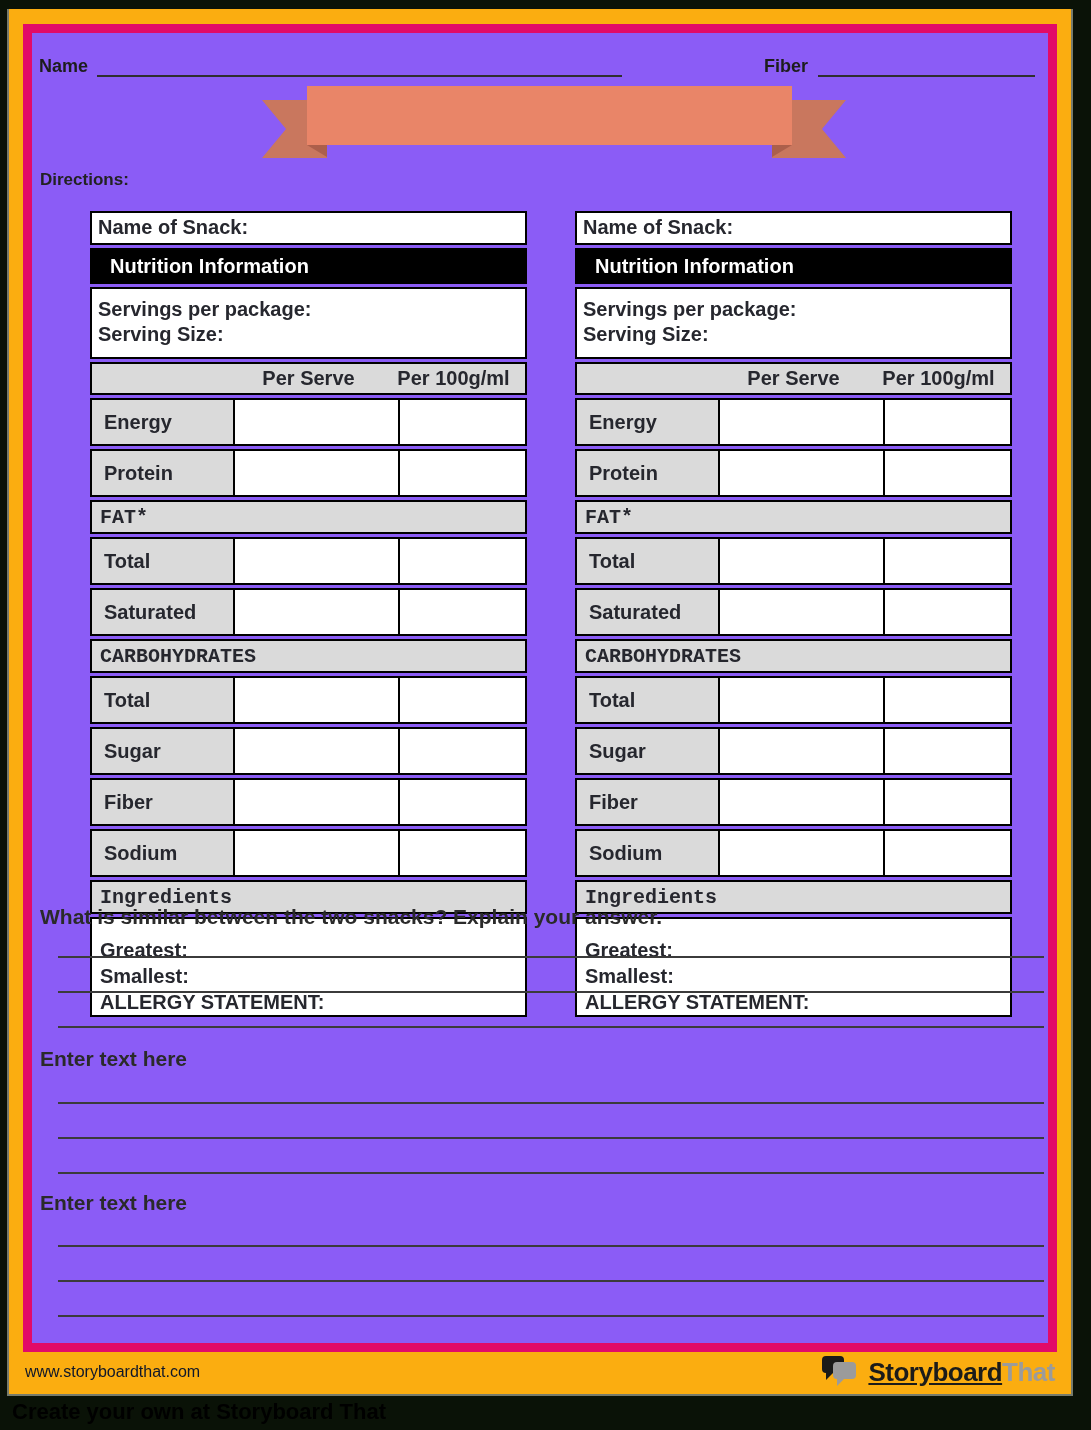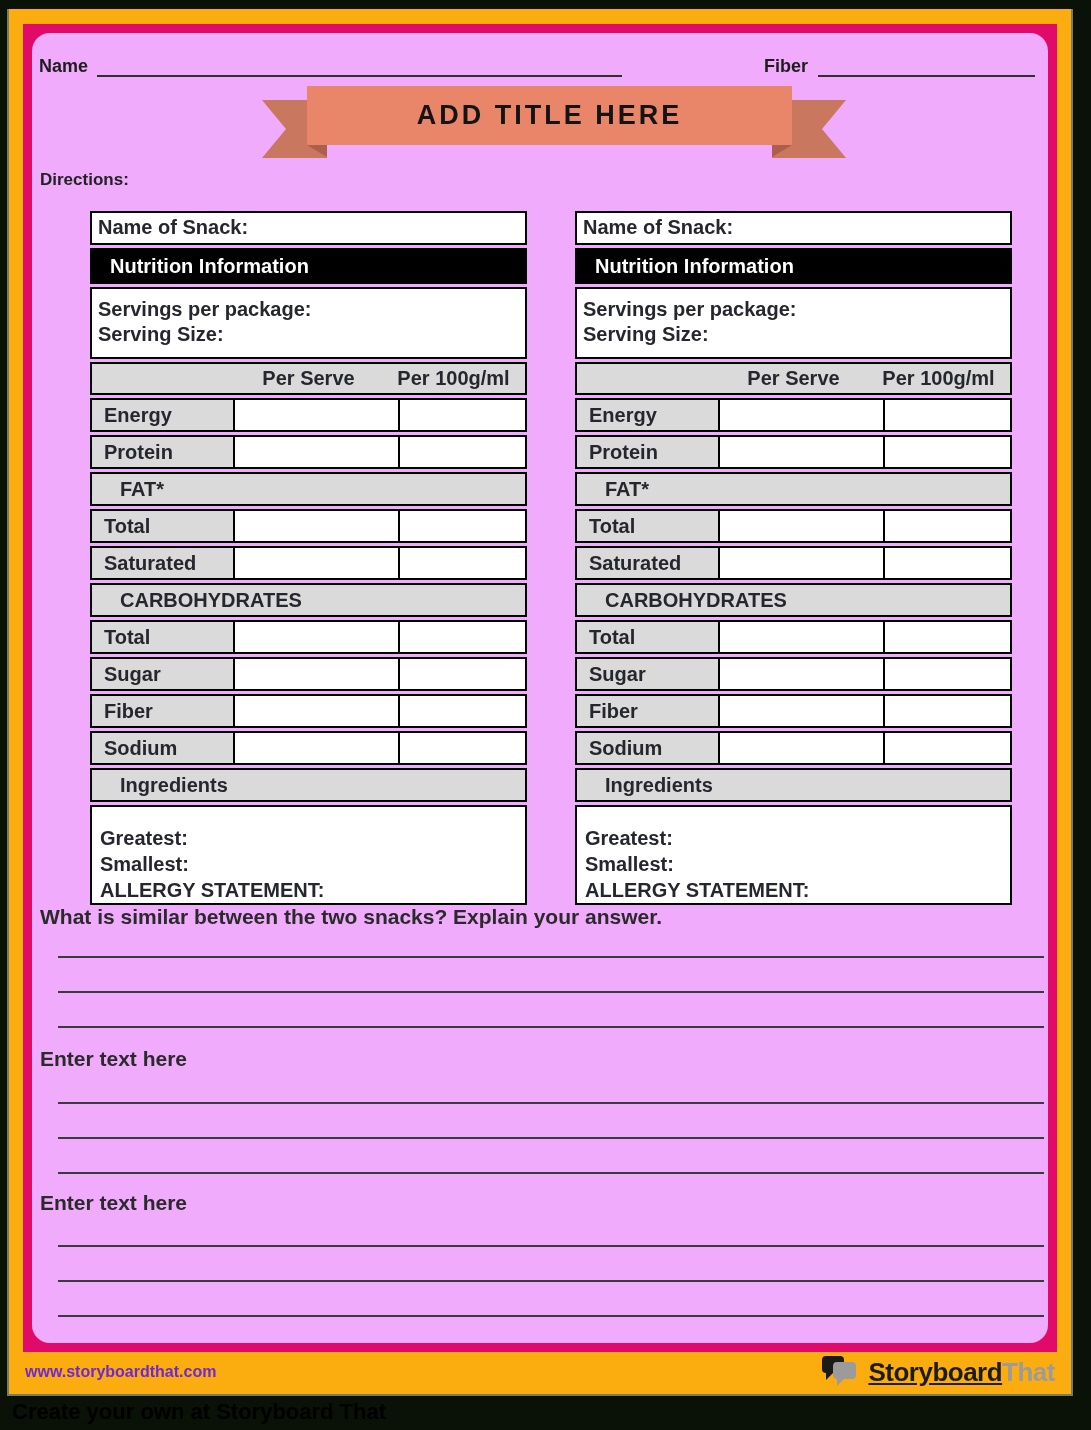--- a/index.html
+++ b/index.html
@@ -12,21 +12,21 @@
   
   .page {
     position:absolute; left:7px; top:9px; width:1066px; height:1387px;
     background:#FBAD10; box-sizing:border-box;
     border-left:2px solid #767B6C; border-right:2px solid #767B6C; border-bottom:2px solid #767B6C;
   }
   .pink-frame {
     position:absolute; left:14px; top:15px; right:14px; bottom:42px;
     background:#E20A68; padding:9px; box-sizing:border-box;
   }
-  .content { position:relative; width:100%; height:100%; background:#f0abfc;border-radius:18px; }
+  .content { position:relative; width:100%; height:100%; background:#8b5cf6; }
 
   
   .name-date-row {
     position:absolute; top:22px; left:7px; right:13px;
     display:flex; align-items:flex-end;
     font-weight:bold; font-size:18px; color:#1d1d1d;
   }
   .write-line { border-bottom:2px solid #2F2F2F; height:20px; display:inline-block; }
   .name-line { width:525px; margin-left:9px; }
   .date-gap  { width:142px; }
@@ -53,49 +53,49 @@
     box-sizing:border-box; border:2px solid #000; margin-bottom:3px;
     background:#fff; font-weight:bold; font-size:20px; color:#26272E;
   }
   .row-name     { height:34px; padding:3px 6px; }
   .row-bar      { height:36px; padding:5px 18px; background:#000; color:#fff; }
   .row-servings { height:72px; padding:8px 6px; line-height:25px; }
   .row-colheads {
     height:33px; background:#DADADA;
     display:grid; grid-template-columns:143px 147px 1fr; align-items:center; text-align:center;
   }
-  .t-row-data { height:34px; display:grid; grid-template-columns:143px 147px 1fr;gap:18px; }
+  .t-row-data { height:48px; display:grid; grid-template-columns:143px 147px 1fr;gap:18px; }
   .t-row-data .cell-label {
     background:#DADADA; border-right:2px solid #000;
     display:flex; align-items:center; padding-left:12px;
   }
   .t-row-data .cell-v1 { border-right:2px solid #000; background:#fff; }
   .t-row-data .cell-v2 { background:#fff; }
   .t-row-section {
-    height:34px; background:#DADADA; display:flex; align-items:center; padding-left:28px;
+    height:34px; background:#DADADA; display:flex; align-items:center; padding-left:8px;font-family:Liberation Mono, monospace;
   }
   .row-summary { height:100px; padding:18px 8px; line-height:26px; }
 
   
   .answer-block { position:absolute; left:8px; right:0; }
   .answer-block .prompt { font-size:21px; font-weight:bold; color:#2A2A2A; }
   .answer-lines { margin:27px 4px 0 18px; }
   .answer-line { height:33px; border-top:2px solid #3B3B3B; }
   #answer-block-0 { top:872px; }
   #answer-block-1 { top:1014px; }
   #answer-block-1 .answer-lines { margin-top:31px; }
   #answer-block-2 { top:1158px; }
   #answer-block-2 .answer-lines { margin-top:30px; }
 
   
   .page-footer {
     position:absolute; left:16px; right:16px; bottom:2px; height:40px;
     display:flex; align-items:center; justify-content:space-between;
   }
-  .footer-url { font-size:16px; font-weight:bold; color:#6d28d9; }
+  .footer-url { font-size:16px; font-weight:normal; color:#0f172a; }
   .logo { display:flex; align-items:center; gap:7px; }
   .logo-text { font-size:26px; font-weight:bold; letter-spacing:-0.5px; }
   .logo-text .primary { color:#1C1C1A;text-decoration:underline; }
   .logo-text .secondary { color:#9B9B9B; }
 
   
   .bottom-tagline {
     position:absolute; left:12px; top:1399px;
     font-size:22px; font-weight:bold; color:#000000;
   }
@@ -117,21 +117,20 @@
         </div>
 
         <div class="ribbon">
           <svg width="588" height="78" viewBox="0 0 588 78">
             <polygon points="2,14 67,14 67,72 2,72 26,43" fill="#C9775E"></polygon>
             <polygon points="512,14 586,14 562,43 586,72 512,72" fill="#C9775E"></polygon>
             <polygon points="47,59 67,59 67,71" fill="#AC5F4B"></polygon>
             <polygon points="532,59 512,59 512,71" fill="#AC5F4B"></polygon>
             <rect x="47" y="0" width="485" height="59" fill="#E98568"></rect>
           </svg>
-          <div class="ribbon-text">ADD TITLE HERE</div>
         </div>
 
         <div class="directions">Directions:</div>
 
         <div class="tables">
           <div class="ntable-slot">
   <div class="ntable">
     <div class="t-box row-name">Name of Snack:</div>
     <div class="t-box row-bar">Nutrition Information</div>
     <div class="t-box row-servings">

